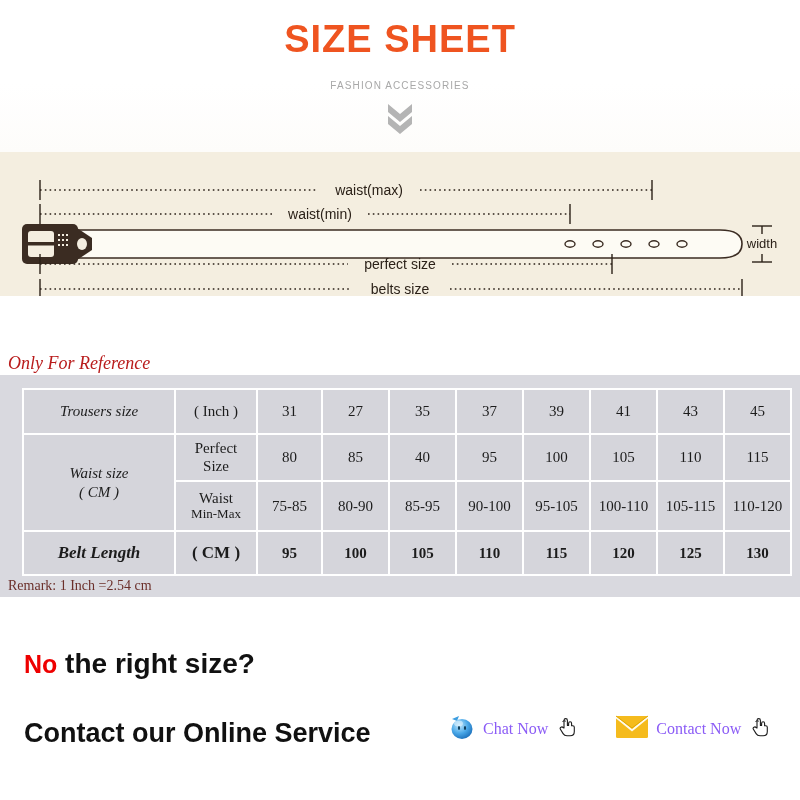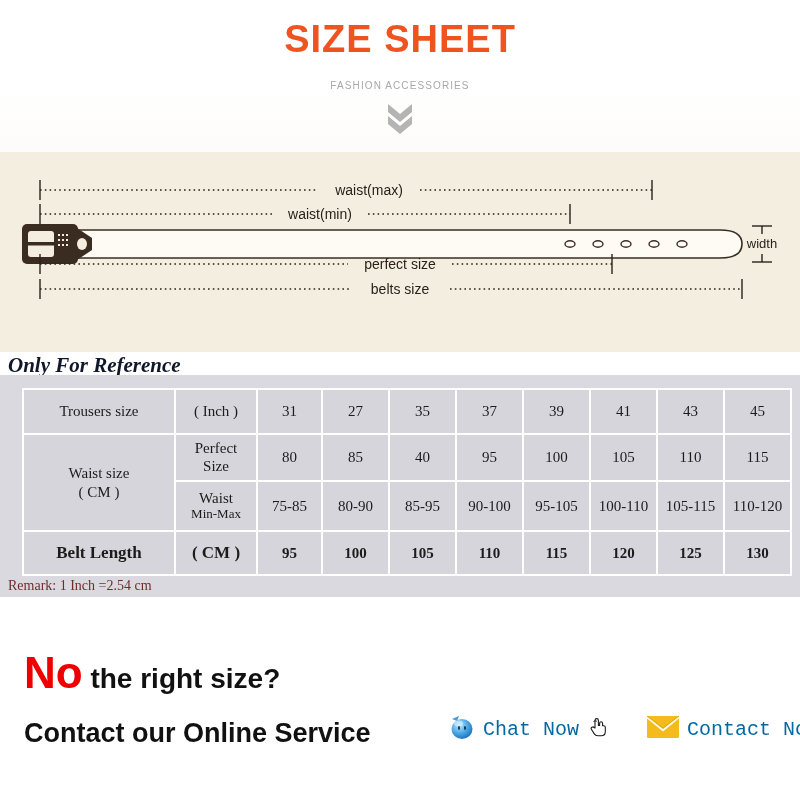--- a/index.html
+++ b/index.html
@@ -49,21 +49,21 @@
     top: 100px;
     left: 0;
     width: 100%;
     display: flex;
     justify-content: center;
   }
 
   
   .belt-panel {
     position: relative;
-    height: 200px;
+    height: 144px;
     background: #f4eee0;
     overflow: hidden;
   }
   .belt-svg {
     position: absolute;
     top: 0;
     left: 0;
   }
   .dim-label {
     font-family: "Liberation Sans", sans-serif;
@@ -76,23 +76,23 @@
     fill: #2b2118;
   }
 
   
   .ref-note {
     position: absolute;
     top: 353px;
     left: 8px;
     font-family: "Liberation Serif", serif;
     font-style: italic;
-    font-weight: bold;
-    font-size: 21px;
-    color: #0f172a;
+    font-weight: normal;
+    font-size: 18px;
+    color: #b91c1c;
   }
 
   
   .table-band {
     position: absolute;
     top: 375px;
     left: 0;
     width: 800px;
     height: 222px;
     background: #d9d9df;
@@ -114,20 +114,21 @@
     font-family: "Liberation Serif", serif;
     font-size: 15px;
     padding: 0;
     white-space: nowrap;
     overflow: visible;
   }
   td.lbl-main {
     font-family: "Liberation Sans", sans-serif;
     font-size: 16px;
     line-height: 1.25;
+    font-style: italic;
   }
   td.lbl-unit {
     font-family: "Liberation Sans", sans-serif;
     font-size: 15px;
   }
   td.sub-lbl {
     font-family: "Liberation Serif", serif;
     font-size: 14px;
     line-height: 1.15;
   }
@@ -176,21 +177,21 @@
     top: 48px;
     left: 24px;
     font-family: "Liberation Sans", sans-serif;
     font-weight: bold;
     font-size: 28px;
     color: #111111;
     white-space: nowrap;
   }
   .no-line .no-word {
     color: #ee0000;
-    font-size: 44px;
+    font-size: 25px;
     font-weight: bold;
   }
   .contact-line {
     position: absolute;
     top: 118px;
     left: 24px;
     font-family: "Liberation Sans", sans-serif;
     font-weight: bold;
     font-size: 27px;
     color: #111111;
@@ -203,23 +204,23 @@
     display: flex;
     align-items: center;
     gap: 6px;
   }
   .cta-item {
     display: flex;
     align-items: center;
     gap: 7px;
   }
   .cta-text {
-    font-family: Liberation Mono, monospace;
-    font-size: 20px;
-    color: #0369a1;
+    font-family: Liberation Serif, serif;
+    font-size: 16px;
+    color: #8b5cf6;
     white-space: nowrap;
   }
   .cta-spacer { width: 22px; }
 </style>
 </head>
 <body>
 
 <div class="header">
   <div class="header-title">SIZE SHEET</div>
   <div class="header-sub">FASHION ACCESSORIES</div>

